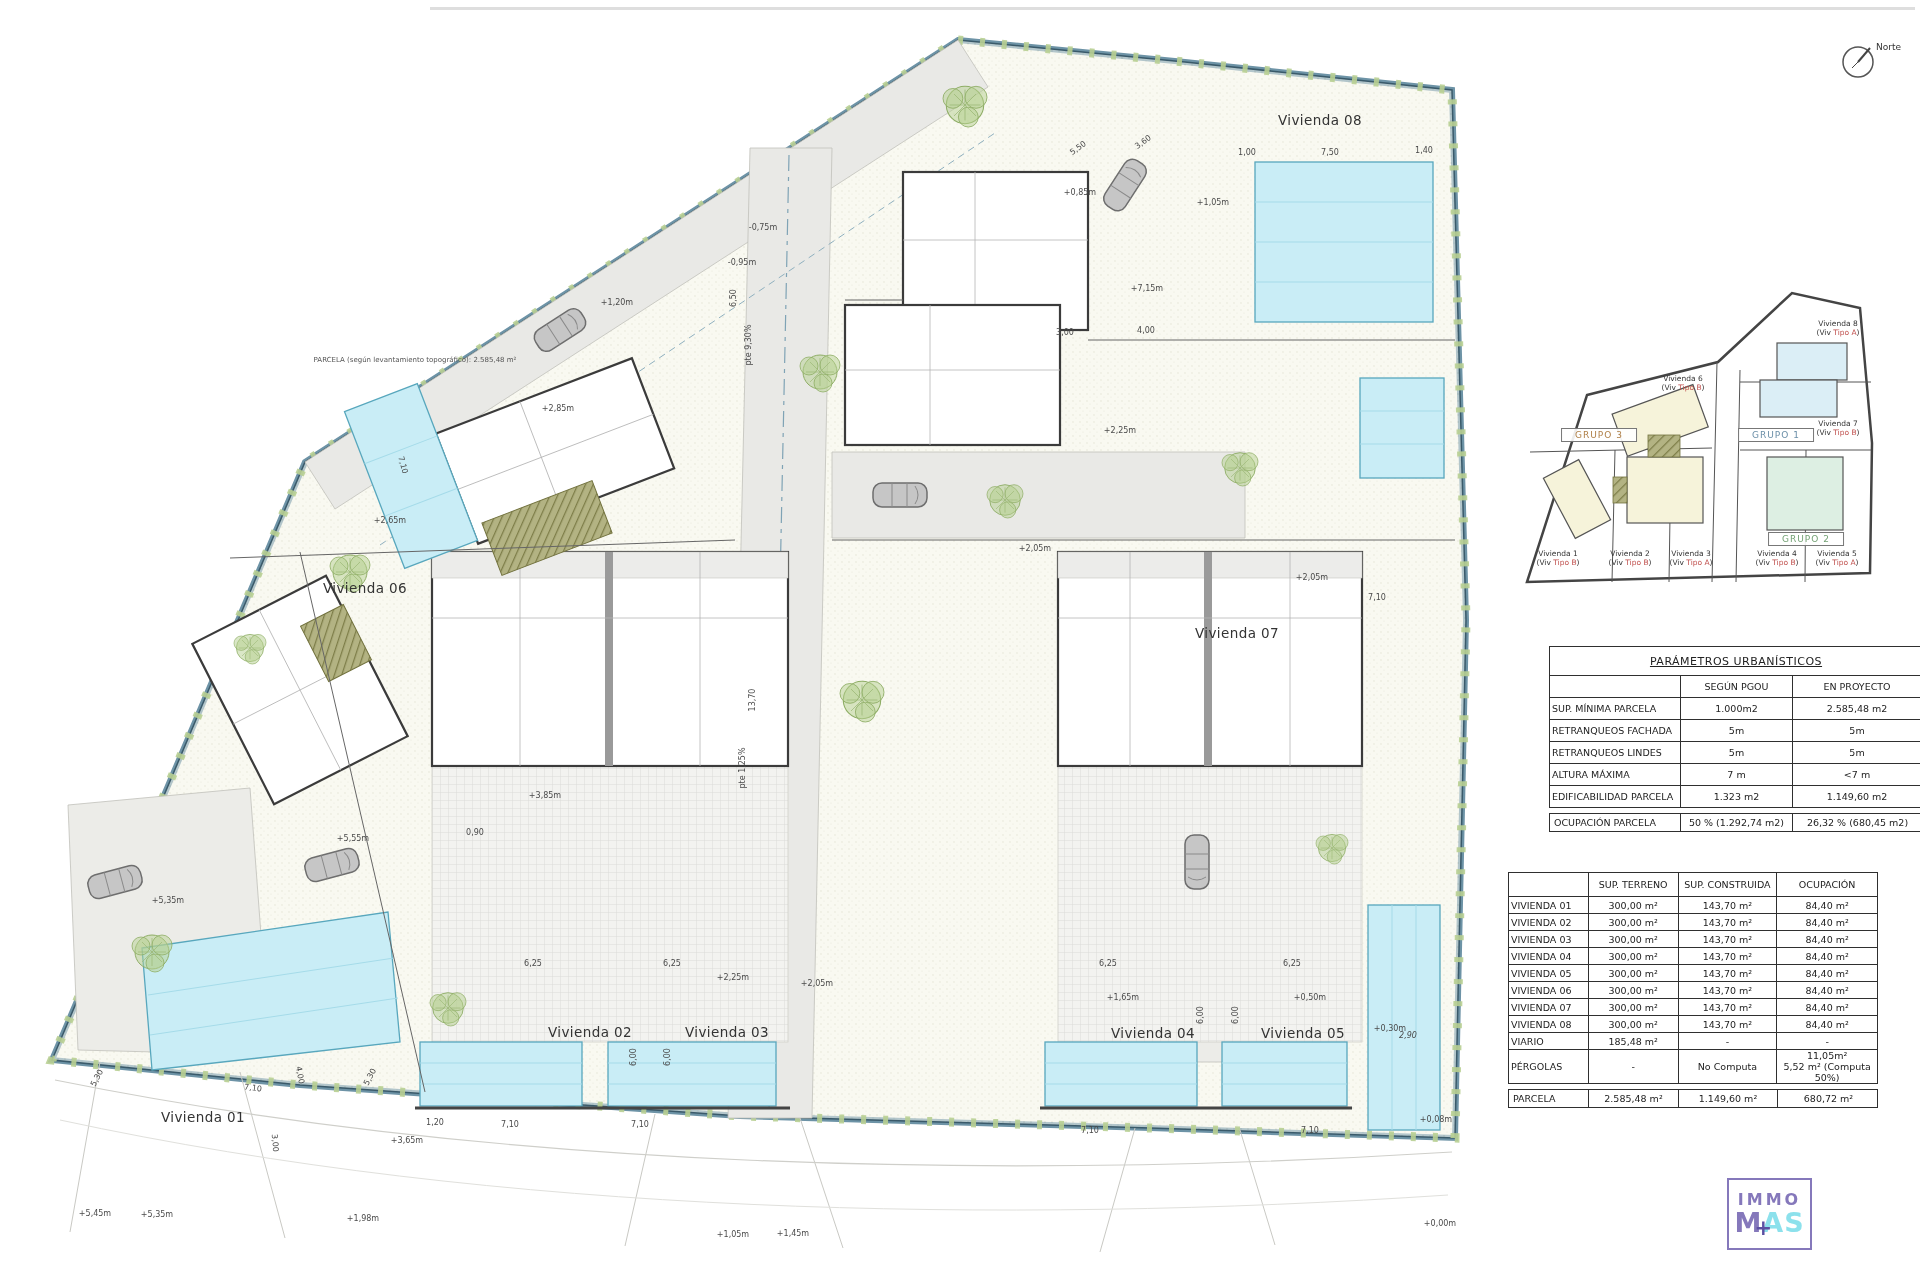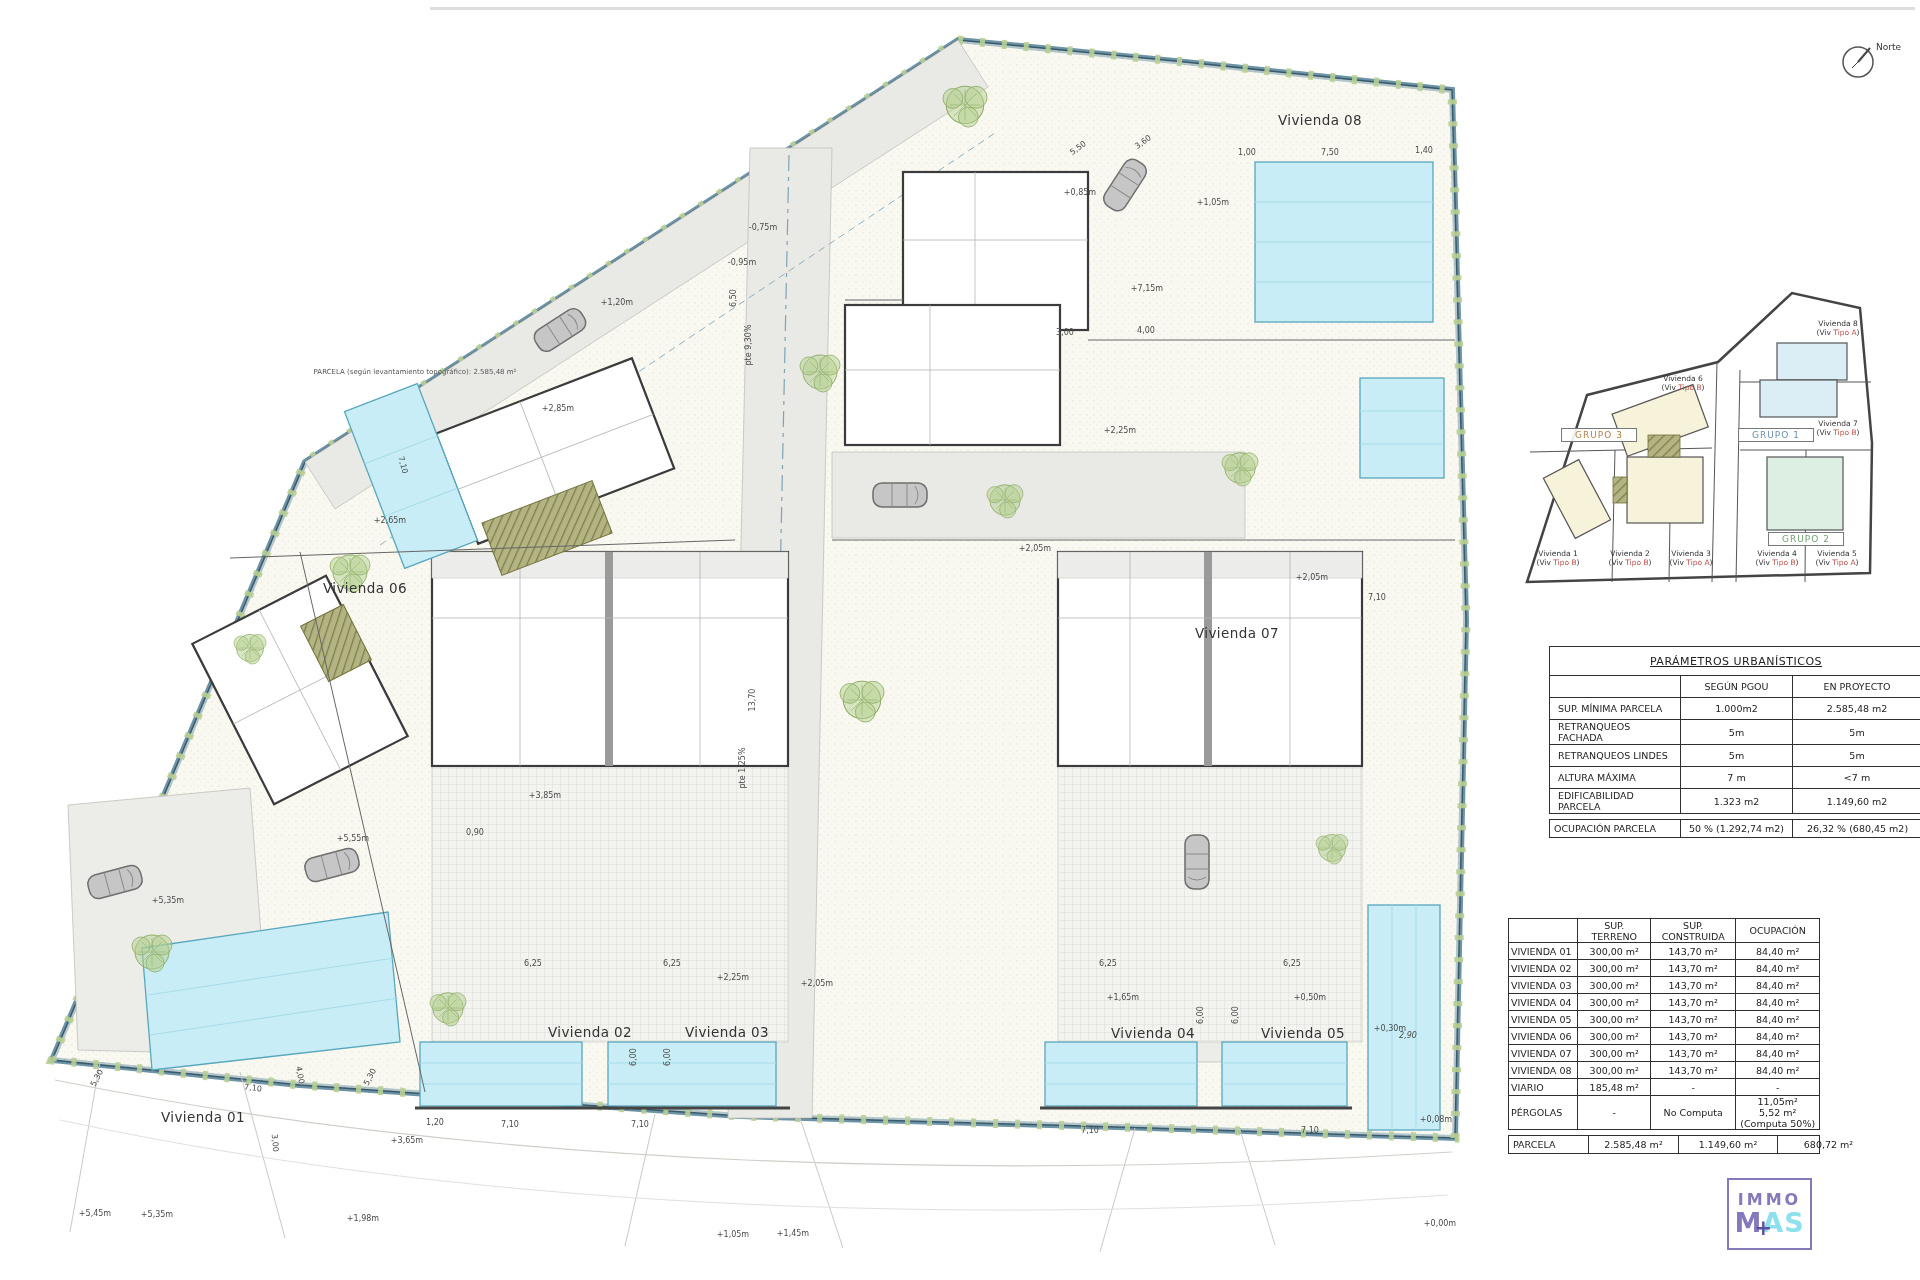--- a/index.html
+++ b/index.html
@@ -19,21 +19,21 @@
   .kg{position:absolute;transform:translate(-50%,-50%);border:1px solid #777;background:rgba(255,255,255,.9);
       font-size:9px;letter-spacing:1px;padding:1px 13px;white-space:nowrap}
   
   #north-label{position:absolute;font-size:9px;color:#333}
   
   .tbox{position:absolute;background:#fff}
   .ttitle{border:1.3px solid #2f2f2f;border-bottom:none;text-align:center;font-size:11px;
           padding:8px 0 7px;text-decoration:underline;letter-spacing:.5px}
   table{border-collapse:collapse;table-layout:fixed;background:#fff}
   th,td{border:1.1px solid #2f2f2f;font-weight:normal;text-align:center;overflow:hidden;white-space:pre-line}
-  #t1 table th,#t1 table td{font-size:9.5px;height:22px;padding:1px 8px}
+  #t1 table th,#t1 table td{font-size:9.5px;height:22px;padding:1px 2px}
   #t2 table th,#t2 table td{font-size:9.5px;height:17px;padding:0 2px}
   #t2 table th{height:24px}
   td.lbl,th.lbl{text-align:left;padding-left:4px}
   .tfoot{display:grid;border:1.3px solid #2f2f2f;margin-top:5px}
   .tfoot span{border-right:1.1px solid #2f2f2f;font-size:9.5px;display:flex;align-items:center;justify-content:center;padding:3px 2px;text-align:center}
   .tfoot span:first-child{justify-content:flex-start;padding-left:4px}
   .tfoot span:last-child{border-right:none}
   #t1 .tfoot{grid-template-columns:131px 112px 129px}
   #t2 .tfoot{grid-template-columns:80px 90px 99px 101px}
   
@@ -215,21 +215,21 @@
 
   <div id="anno">
       <span class="an plot" style="left: 203px; top: 1117px; transform: translate(-50%, -50%) rotate(0deg);">Vivienda 01</span>
       <span class="an plot" style="left: 590px; top: 1032px; transform: translate(-50%, -50%) rotate(0deg);">Vivienda 02</span>
       <span class="an plot" style="left: 727px; top: 1032px; transform: translate(-50%, -50%) rotate(0deg);">Vivienda 03</span>
       <span class="an plot" style="left: 1153px; top: 1033px; transform: translate(-50%, -50%) rotate(0deg);">Vivienda 04</span>
       <span class="an plot" style="left: 1303px; top: 1033px; transform: translate(-50%, -50%) rotate(0deg);">Vivienda 05</span>
       <span class="an plot" style="left: 365px; top: 588px; transform: translate(-50%, -50%) rotate(0deg);">Vivienda 06</span>
       <span class="an plot" style="left: 1237px; top: 633px; transform: translate(-50%, -50%) rotate(0deg);">Vivienda 07</span>
       <span class="an plot" style="left: 1320px; top: 120px; transform: translate(-50%, -50%) rotate(0deg);">Vivienda 08</span>
-      <span class="an note" style="left: 415px; top: 372px; transform: translate(-50%, -50%) rotate(0deg);">PARCELA (según levantamiento topográfico): 2.585,48 m²</span>
+      <span class="an note" style="left: 415px; top: 360px; transform: translate(-50%, -50%) rotate(0deg);">PARCELA (según levantamiento topográfico): 2.585,48 m²</span>
       <span class="an dim" style="left: 95px; top: 1213px; transform: translate(-50%, -50%) rotate(0deg);">+5,45m</span>
       <span class="an dim" style="left: 157px; top: 1214px; transform: translate(-50%, -50%) rotate(0deg);">+5,35m</span>
       <span class="an dim" style="left: 363px; top: 1218px; transform: translate(-50%, -50%) rotate(0deg);">+1,98m</span>
       <span class="an dim" style="left: 407px; top: 1140px; transform: translate(-50%, -50%) rotate(0deg);">+3,65m</span>
       <span class="an dim" style="left: 353px; top: 838px; transform: translate(-50%, -50%) rotate(0deg);">+5,55m</span>
       <span class="an dim" style="left: 168px; top: 900px; transform: translate(-50%, -50%) rotate(0deg);">+5,35m</span>
       <span class="an dim" style="left: 545px; top: 795px; transform: translate(-50%, -50%) rotate(0deg);">+3,85m</span>
       <span class="an dim" style="left: 475px; top: 832px; transform: translate(-50%, -50%) rotate(0deg);">0,90</span>
       <span class="an dim" style="left: 733px; top: 977px; transform: translate(-50%, -50%) rotate(0deg);">+2,25m</span>
       <span class="an dim" style="left: 817px; top: 983px; transform: translate(-50%, -50%) rotate(0deg);">+2,05m</span>
@@ -368,21 +368,21 @@
           </tr>
         </tbody>
     </table>
     <div class="tfoot">
       <span>OCUPACIÓN PARCELA</span>
       <span>50 % (1.292,74 m2)</span>
       <span>26,32 % (680,45 m2)</span>
     </div>
   </div>
 
-  <div id="t2" class="tbox" style="left:1508px;top:918px;width:312px">
+  <div id="t2" class="tbox" style="left:1508px;top:872px;width:370px">
     <table>
       <colgroup>
           <col style="width:80px">
           <col style="width:90px">
           <col style="width:99px">
           <col style="width:101px">
         </colgroup>
       <thead>
         <tr>
           <th class="lbl"></th>

